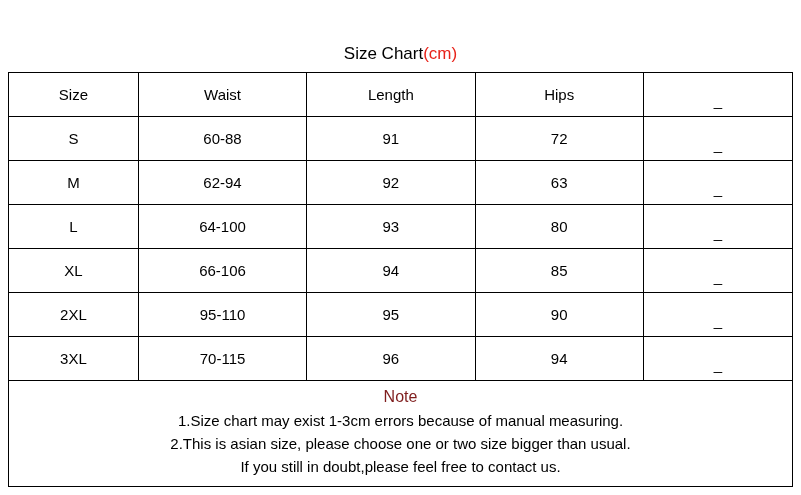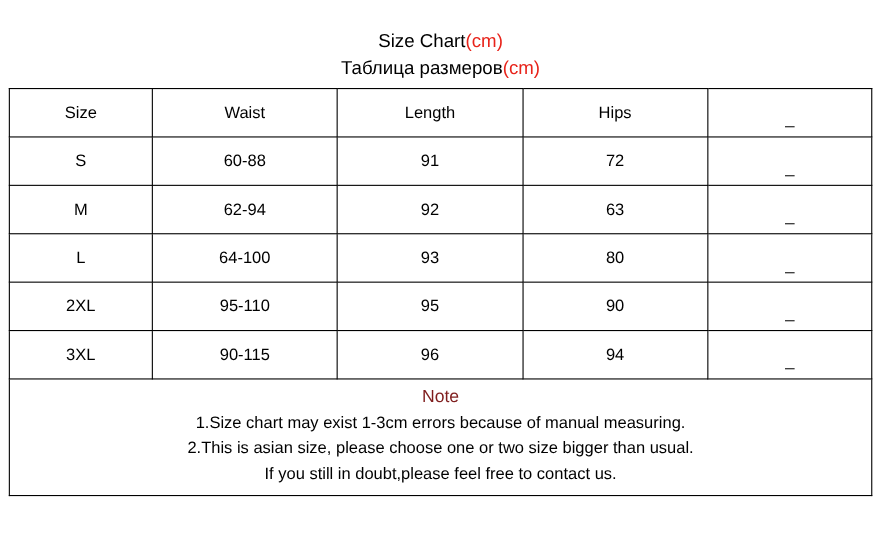--- a/index.html
+++ b/index.html
@@ -16,20 +16,21 @@
   }
   .page {
     position: relative;
     width: 801px;
     height: 495px;
     box-sizing: border-box;
   }
   .title-block {
     text-align: center;
     padding-top: 26px;
+    margin-top: 16px;
   }
   .title-line {
     font-size: 17px;
     line-height: 24px;
     color: #000000;
     white-space: nowrap;
   }
   .unit {
     color: #e8231a;
   }
@@ -82,23 +83,20 @@
 </style>
 </head>
 <body>
 
 <div class="page">
 
   <div class="title-block">
     <div class="title-line">
       <span>Size Chart</span><span class="unit">(cm)</span>
     </div>
-    <div class="title-line">
-      <span>Таблица размеров</span><span class="unit">(cm)</span>
-    </div>
   </div>
 
   <table class="size-table">
     <tbody>
       <tr>
         <td class="col-size">Size</td>
         <td class="col-waist">Waist</td>
         <td class="col-length">Length</td>
         <td class="col-hips">Hips</td>
         <td class="col-extra"><span class="dash">_</span></td>
@@ -118,29 +116,36 @@
         <td class="col-extra"><span class="dash">_</span></td>
       </tr>
       <tr>
         <td class="col-size">L</td>
         <td class="col-waist">64-100</td>
         <td class="col-length">93</td>
         <td class="col-hips">80</td>
         <td class="col-extra"><span class="dash">_</span></td>
       </tr>
       <tr>
+        <td class="col-size">XL</td>
+        <td class="col-waist">66-106</td>
+        <td class="col-length">94</td>
+        <td class="col-hips">85</td>
+        <td class="col-extra"><span class="dash">_</span></td>
+      </tr>
+      <tr>
         <td class="col-size">2XL</td>
         <td class="col-waist">95-110</td>
         <td class="col-length">95</td>
         <td class="col-hips">90</td>
         <td class="col-extra"><span class="dash">_</span></td>
       </tr>
       <tr>
         <td class="col-size">3XL</td>
-        <td class="col-waist">90-115</td>
+        <td class="col-waist">70-115</td>
         <td class="col-length">96</td>
         <td class="col-hips">94</td>
         <td class="col-extra"><span class="dash">_</span></td>
       </tr>
     </tbody>
   </table>
 
   <div class="note-wrap">
     <div class="note-title">Note</div>
     <div class="note-line">1.Size chart may exist 1-3cm errors because of manual measuring.</div>

